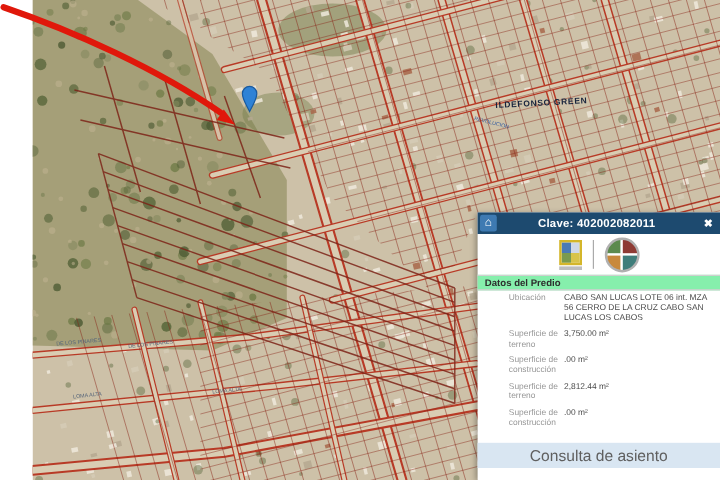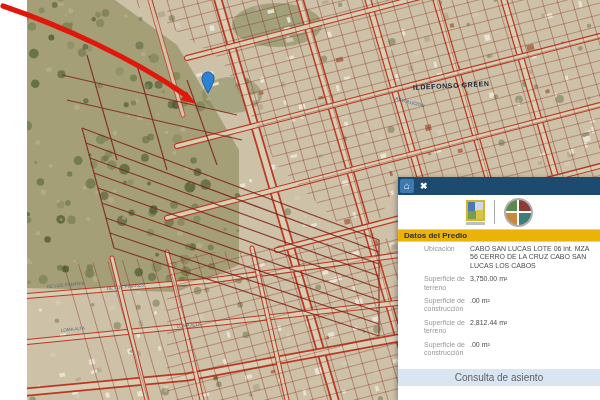--- a/index.html
+++ b/index.html
@@ -22,26 +22,26 @@
   .emblem-wrap{display:flex;flex-direction:column;align-items:center;gap:1px;}
   .emblem{width:15px;height:17px;border:2px solid #d4b62a;
           background:conic-gradient(#cfd8e8 0 25%, #d8c44a 0 50%, #7a9a4e 0 75%, #4a7ab5 0);}
   .emblem-caption{width:19px;height:3px;background:#9a9a9a;opacity:.65;}
   .logo-divider{width:1px;height:24px;background:#aaa;}
   .seal{width:25px;height:25px;border-radius:50%;border:2px solid #b0b0b0;position:relative;
         background:conic-gradient(#8e3b34 0 25%, #3f7d7a 0 50%, #c8893c 0 75%, #5c8a4e 0);}
   .seal::before{content:"";position:absolute;inset:0;border-radius:50%;
         background:linear-gradient(#fff,#fff) center/2px 100% no-repeat,
                    linear-gradient(#fff,#fff) center/100% 2px no-repeat;}
-  .section-bar{background:#eab308;border-top:1px solid #d0d0d0;border-bottom:1px solid #d0d0d0;
+  .section-bar{background:#86efac;border-top:1px solid #d0d0d0;border-bottom:1px solid #d0d0d0;
                padding:1px 6px;font-size:8px;color:#2e2e2e;font-weight:bold;}
   .row{display:flex;padding:3px 6px 2px 26px;}
   .row .lbl{width:46px;flex:none;color:#979797;font-size:7px;line-height:1.2;}
   .row .val{flex:1;color:#4a4a4a;font-size:7px;line-height:1.2;}
-  .action-bar{margin-top:10px;background:#d9e6f2;text-align:center;font-size:10px;color:#5f5f5f;
+  .action-bar{margin-top:10px;background:#d9e6f2;text-align:center;font-size:13px;color:#5f5f5f;
               padding:3px 0;cursor:pointer;}
   .maplabel{font-family:"Liberation Sans",sans-serif;}
 </style>
 </head>
 <body>
 
 <div class="stage">
 
   <div class="map">
     <svg id="map-svg" width="573" height="400" viewBox="0 0 573 400">
@@ -700,20 +700,21 @@
   </div>
 
   <svg class="arrow-overlay" width="600" height="400" viewBox="0 0 600 400">
     <path d="M3,6 C62,26 132,58 184,94" fill="none" stroke="#e0180b" stroke-width="5.2" stroke-linecap="round"></path>
     <polygon points="196,104 180.7,99.9 186.5,91.3" fill="#e0180b"></polygon>
   </svg>
 
   <div class="panel">
     <div class="panel-header">
       <div class="home-btn">⌂</div>
+      <div class="panel-title">Clave: 402002082011</div>
       <div class="close-btn">✖</div>
     </div>
 
     <div class="logos">
       <div class="emblem-wrap">
         <div class="emblem"></div>
         <div class="emblem-caption"></div>
       </div>
       <div class="logo-divider"></div>
       <div class="seal"></div>

